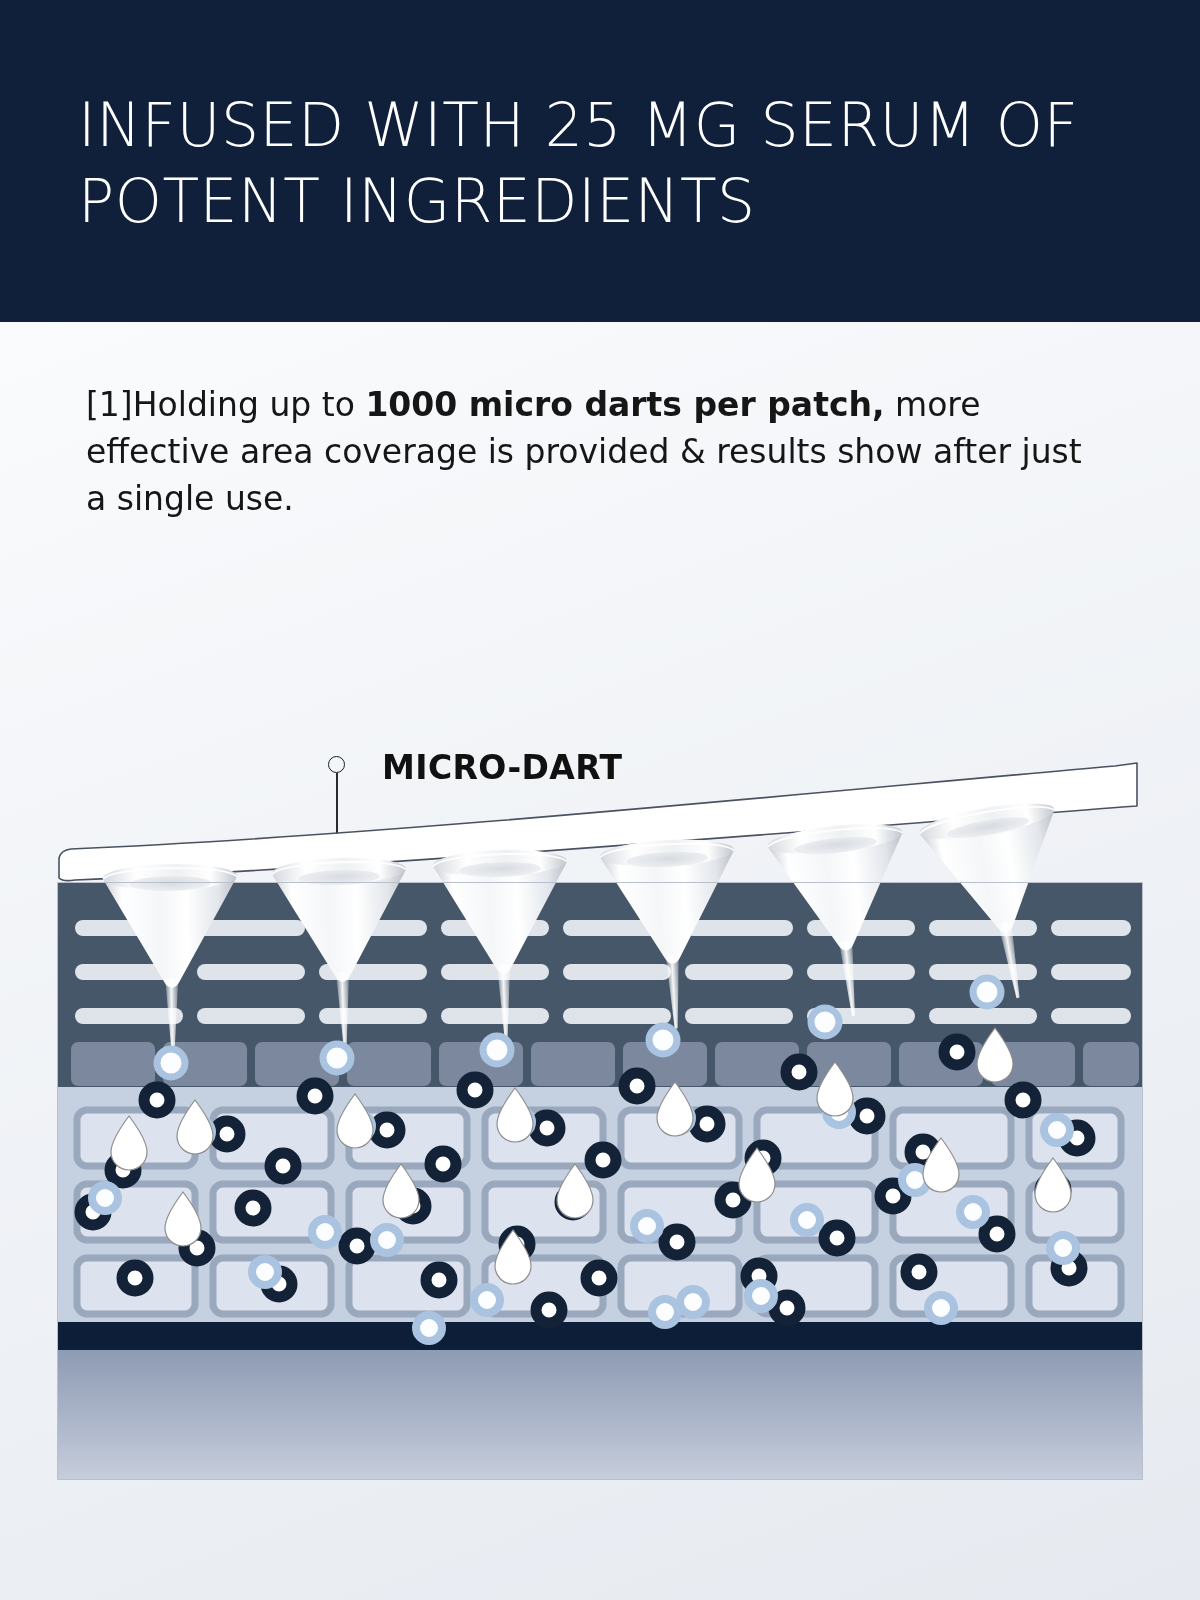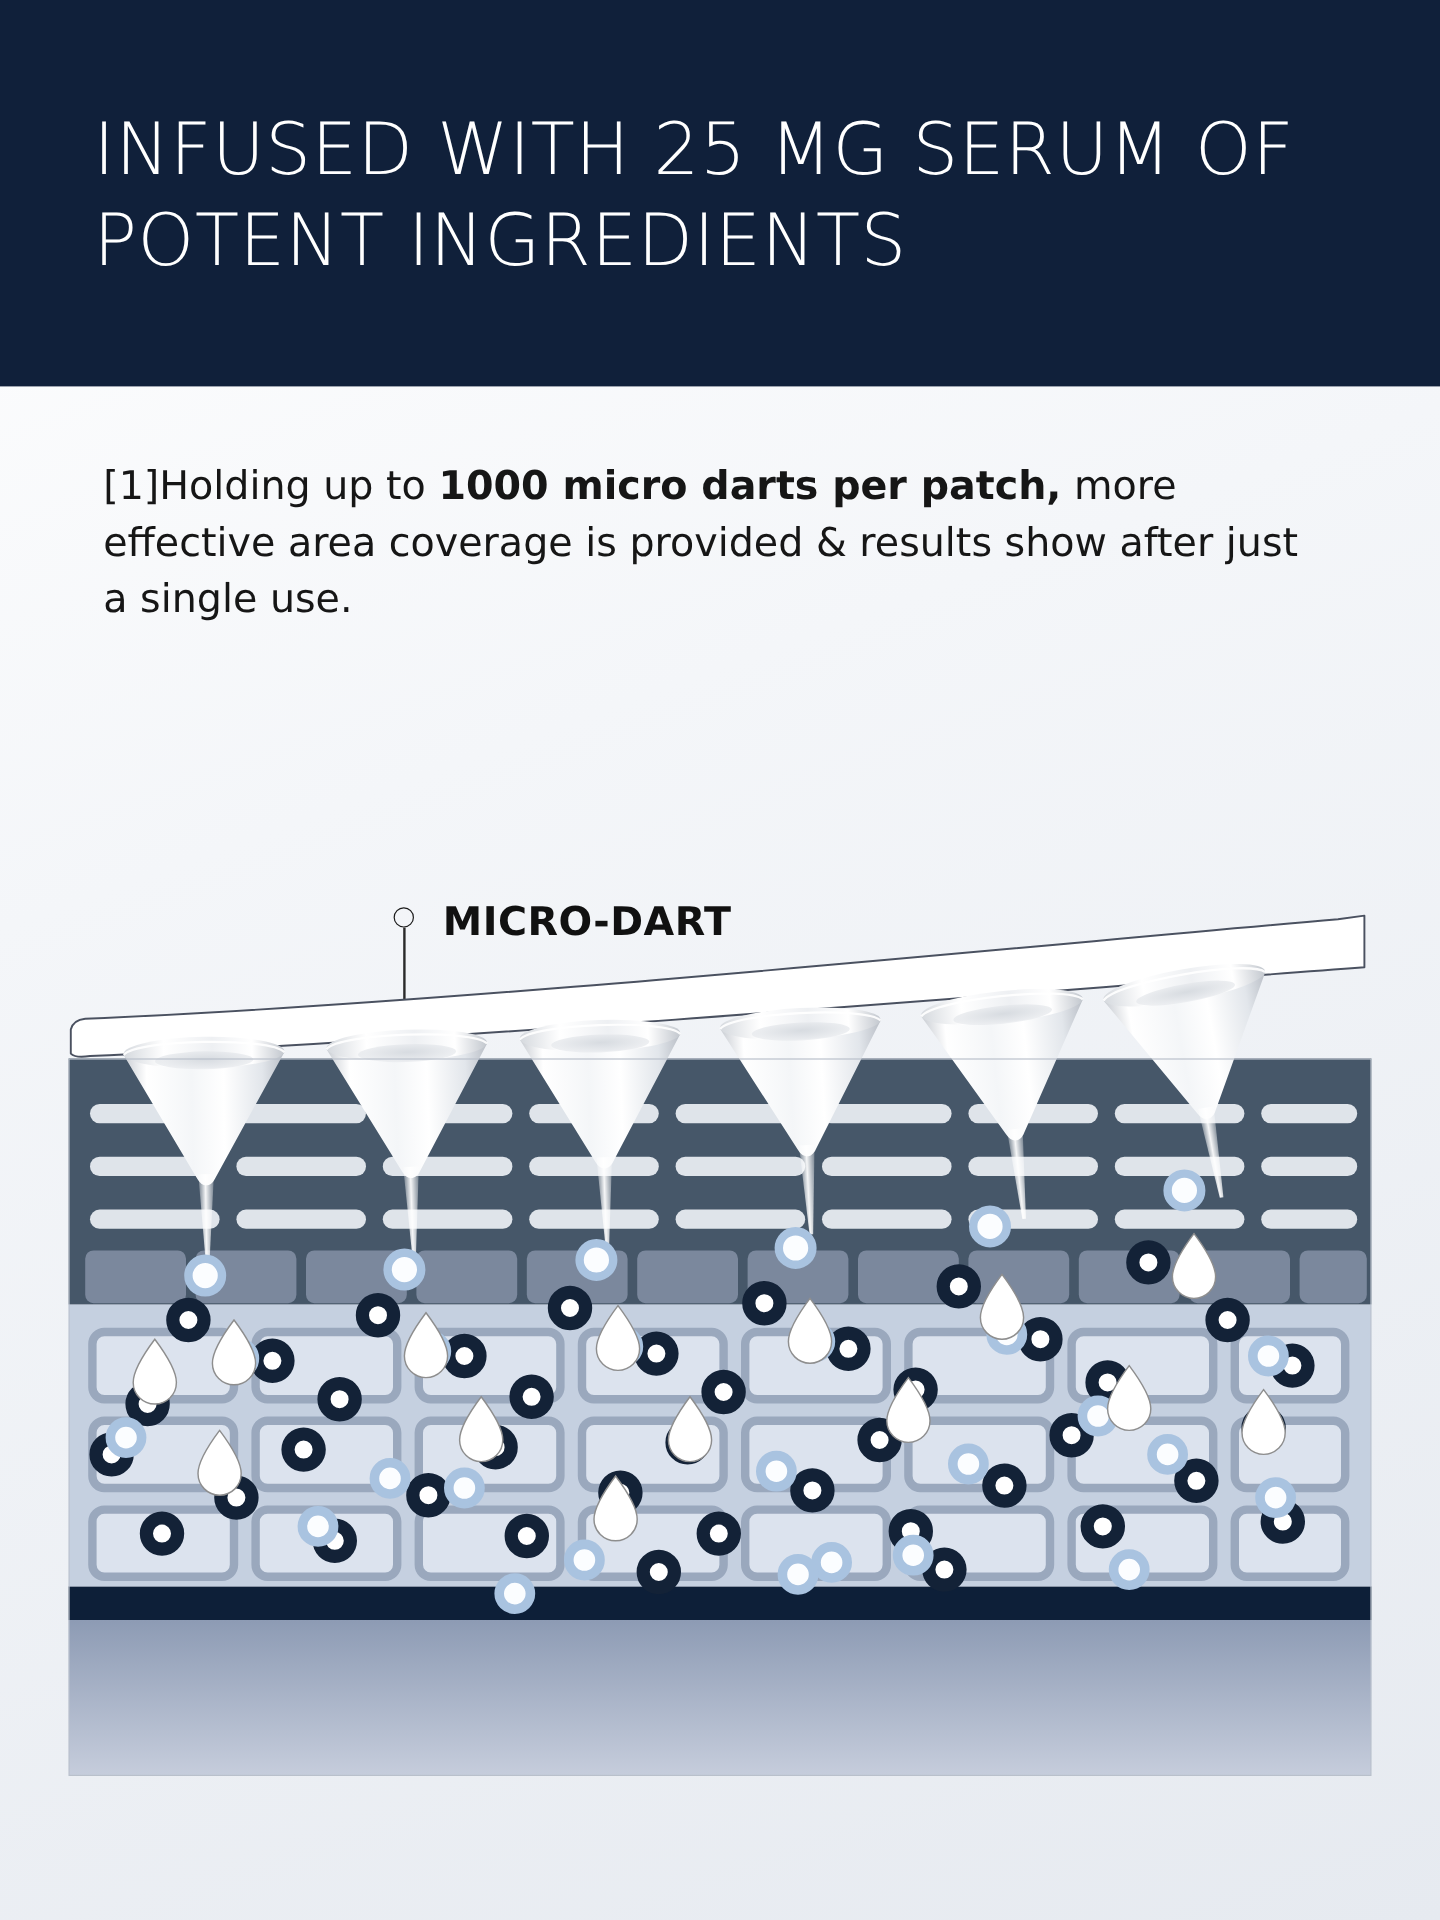--- a/index.html
+++ b/index.html
@@ -37,21 +37,21 @@
   #callout{ position:absolute; left:328px; top:752px; }
   #callout-dot{
     position:absolute; left:0; top:4px; width:17px; height:17px;
     border:1.6px solid #1b1b1b; border-radius:50%; background:transparent;
   }
   #callout-line{
     position:absolute; left:8px; top:21px; width:1.6px; height:185px;
     background:#2a2a2a;
   }
   #callout-label{
-    position:absolute; left:41px; top:-4px; white-space:nowrap;
+    position:absolute; left:54px; top:-4px; white-space:nowrap;
     font-size:33px; font-weight:700; color:#111; letter-spacing:0.4px;
     font-family:"DejaVu Sans","Liberation Sans",sans-serif;
     text-align:right;
   }
 
   
   #skin-diagram{
     position:absolute; left:57px; top:760px; width:1086px; height:720px;
   }
   #skin-svg{ display:block; width:1086px; height:720px; }

